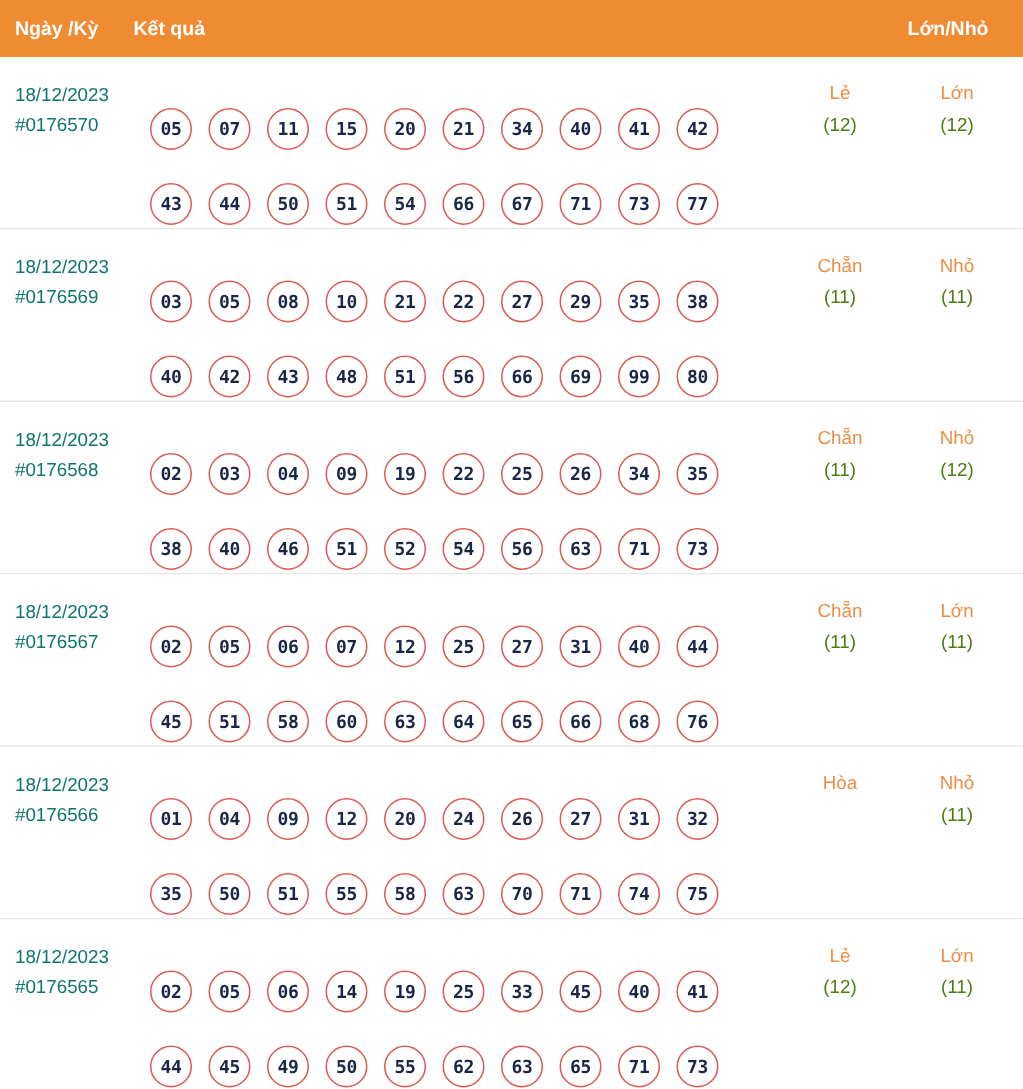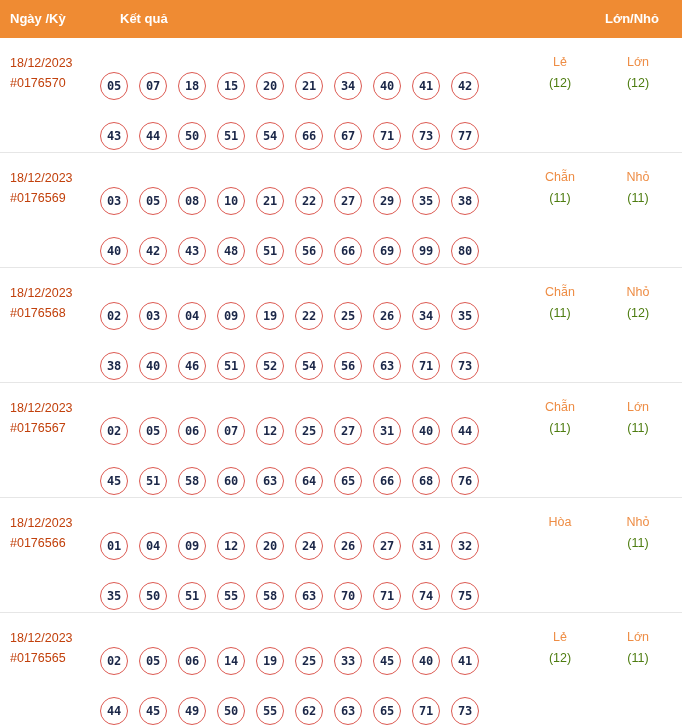--- a/index.html
+++ b/index.html
@@ -30,40 +30,40 @@
     position: absolute;
     top: 0;
     height: 38px;
     line-height: 38px;
     color: #ffffff;
     font-size: 13px;
     font-weight: bold;
     white-space: nowrap;
   }
   .h-date    { left: 10px; }
-  .h-result  { left: 120px; }
+  .h-result  { left: 89px; }
   .h-oddeven { left: 528px; margin-top: 28px; }
   .h-bigsmall{ left: 605px; }
 
   
   .row {
     position: relative;
     height: 115px;
     width: 100%;
     border-bottom: 1px solid #e6e6e6;
     background: #ffffff;
   }
   .row:last-child { border-bottom: none; }
 
   .row-date {
     position: absolute;
     left: 10px;
     top: 15px;
     width: 88px;
-    color: #c2410c;
+    color: #0f766e;
     font-size: 12.5px;
     line-height: 20px;
     white-space: nowrap;
   }
   .row-date .date-line,
   .row-date .id-line { display: block; }
 
   
   .balls {
     position: absolute;
@@ -124,21 +124,21 @@
   <div id="rows-container">
       <div class="row">
         <div class="row-date">
           <span class="date-line">18/12/2023</span>
           <span class="id-line">#0176570</span>
         </div>
         <div class="balls">
           <div class="ball-line">
             <div class="ball">05</div>
             <div class="ball">07</div>
-            <div class="ball">18</div>
+            <div class="ball">11</div>
             <div class="ball">15</div>
             <div class="ball">20</div>
             <div class="ball">21</div>
             <div class="ball">34</div>
             <div class="ball">40</div>
             <div class="ball">41</div>
             <div class="ball">42</div>
           </div>
           <div class="ball-line">
             <div class="ball">43</div>

